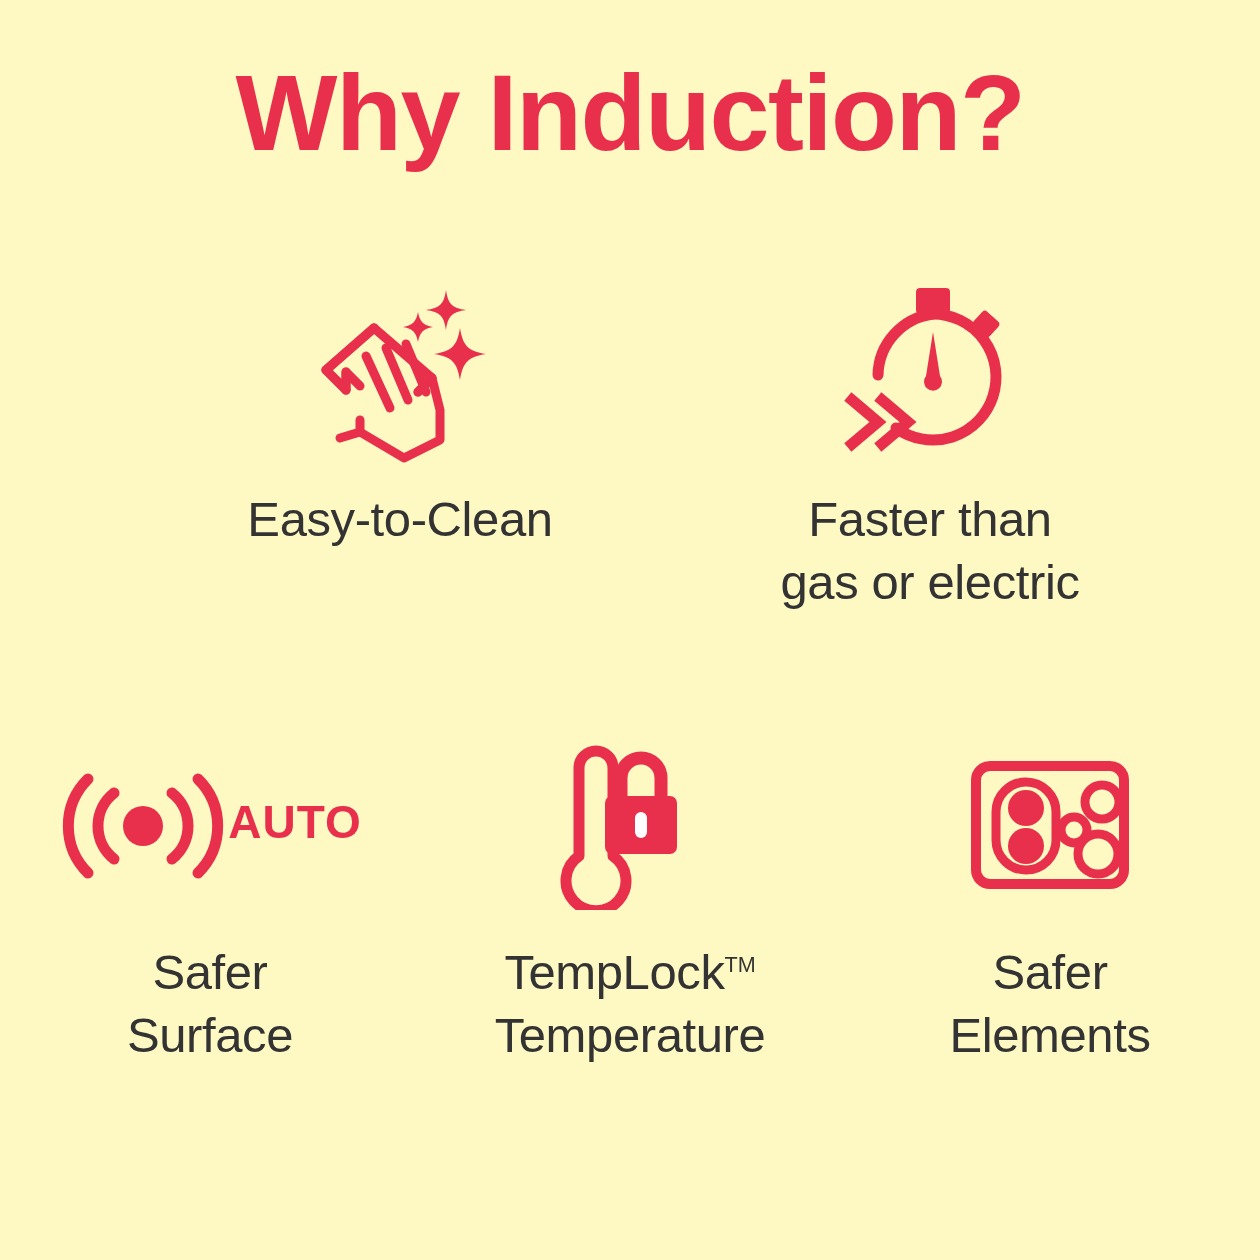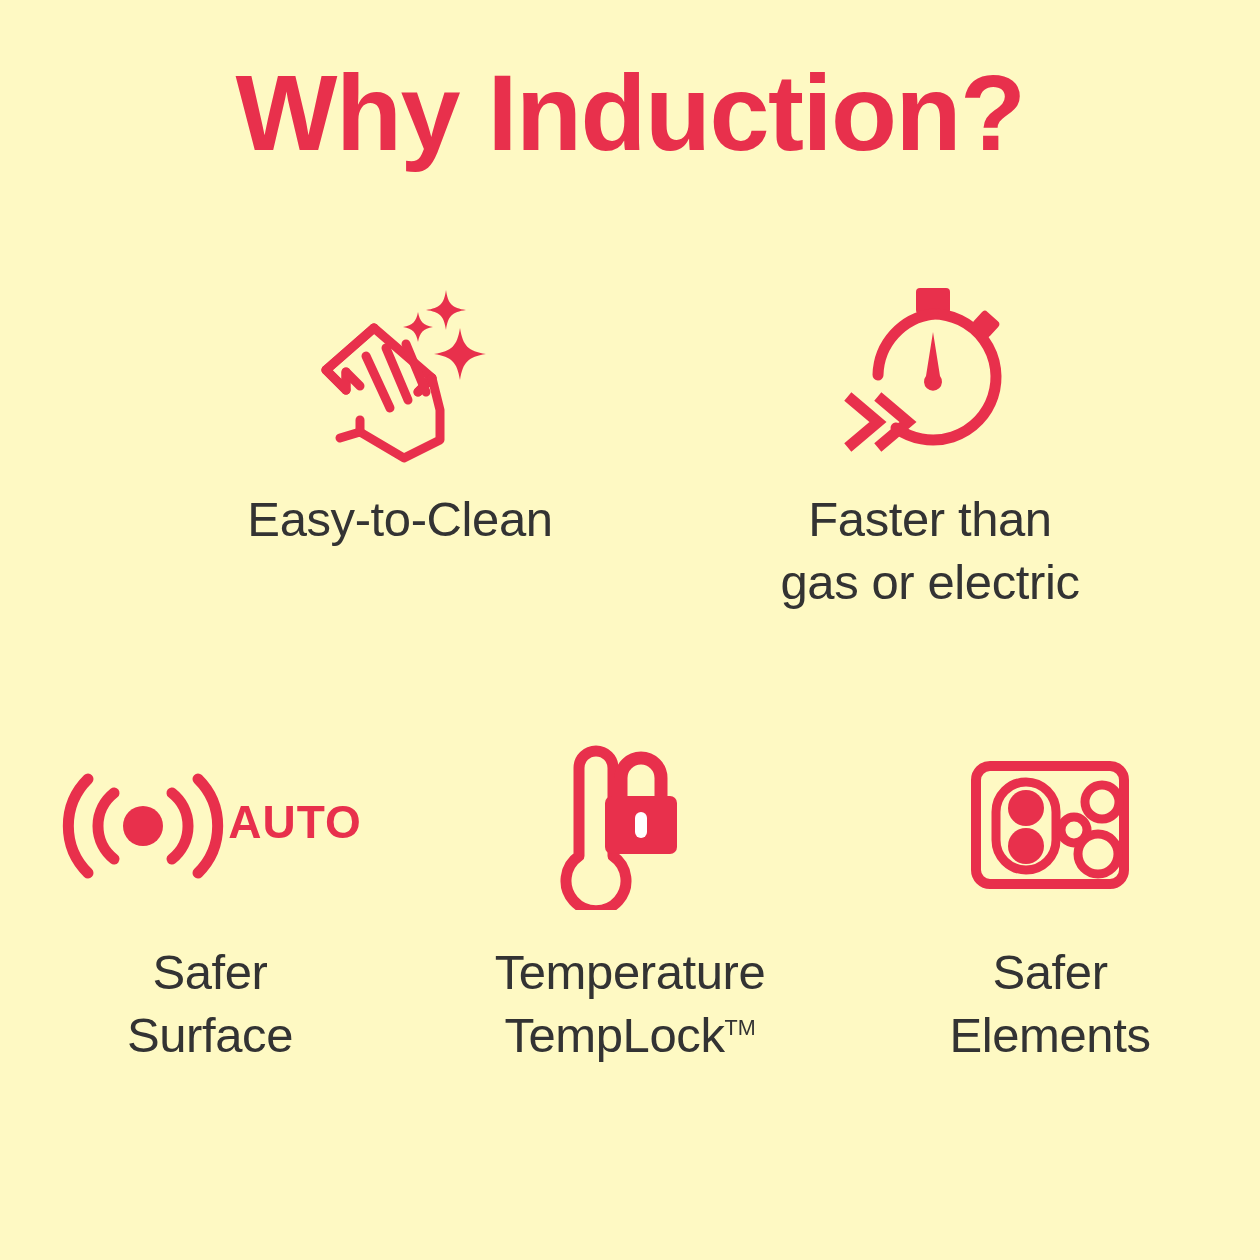--- a/index.html
+++ b/index.html
@@ -217,22 +217,22 @@
           <path d="M58 28 A 17 17 0 0 0 24 28 L24 116 A 30 30 0 1 0 58 116 L58 28 Z" fill="none" stroke="#E8304C" stroke-width="11" stroke-linejoin="round"></path>
 
           <path d="M66 58 L66 38 A 20 20 0 0 1 106 38 L106 58" fill="none" stroke="#E8304C" stroke-width="13"></path>
 
           <rect x="50" y="56" width="72" height="58" rx="7" fill="#E8304C"></rect>
 
           <rect x="80" y="72" width="12" height="26" rx="6" fill="#ffffff"></rect>
         </svg>
       </div>
       <div class="feature-label">
+        <div><span>TempLock</span><span class="tm">TM</span></div>
         <div>Temperature</div>
-        <div><span>TempLock</span><span class="tm">TM</span></div>
       </div>
     </div>
 
     <div class="feature-cell">
       <div class="feature-icon">
         <svg width="160" height="135" viewBox="0 0 160 135" aria-hidden="true">
 
           <rect x="6" y="8" width="148" height="118" rx="14" fill="none" stroke="#E8304C" stroke-width="10"></rect>
 
           <rect x="26" y="24" width="60" height="88" rx="30" fill="none" stroke="#E8304C" stroke-width="9"></rect>

